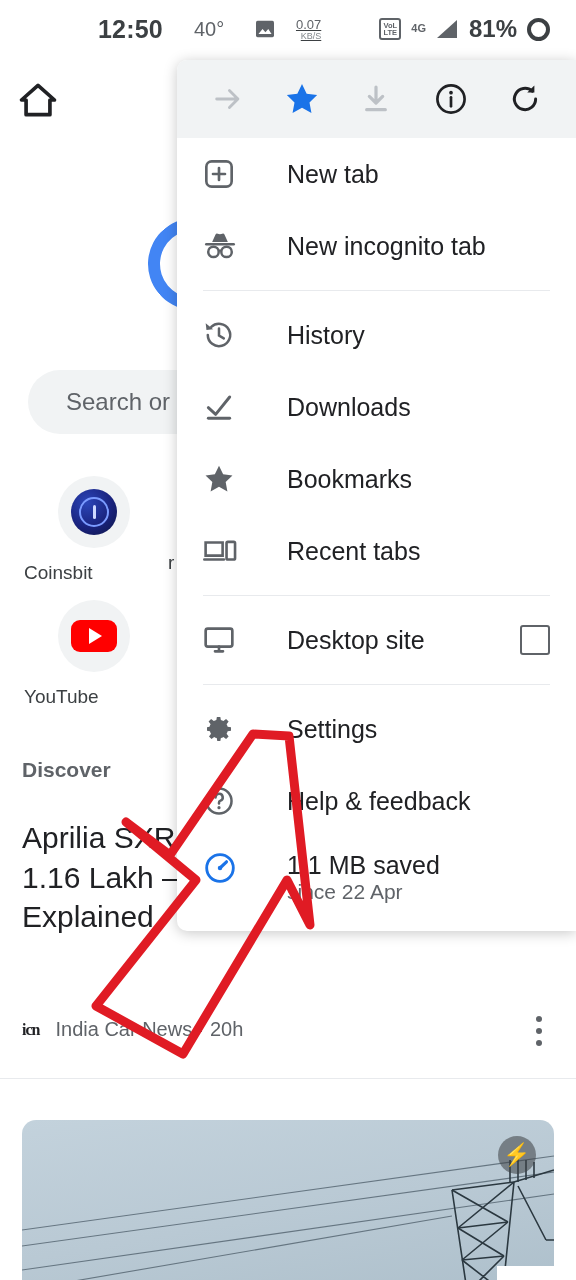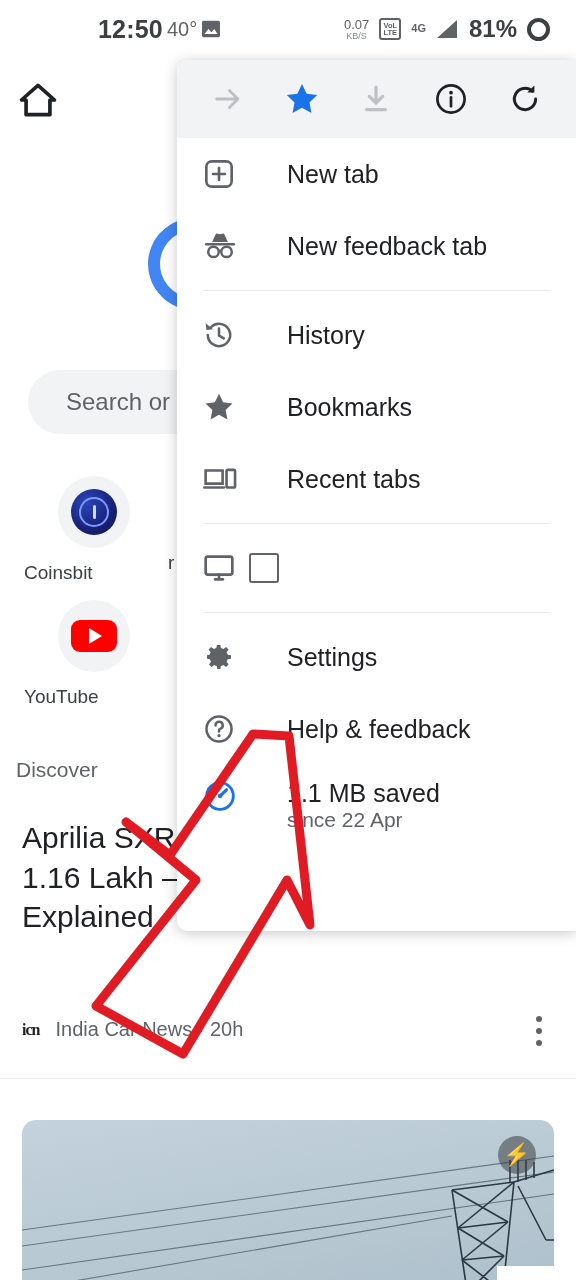--- a/index.html
+++ b/index.html
@@ -10,32 +10,32 @@
     position:relative;
     overflow:hidden;
     -webkit-font-smoothing:antialiased;
   }
 
   
   .statusbar{
     position:absolute; top:0; left:0; width:576px; height:58px;
     display:flex; align-items:center; color:#3c4043;
   }
-  .sb-left{ display:flex; align-items:center; gap:4px; margin-left:98px; }
+  .sb-left{ display:flex; align-items:center; gap:31px; margin-left:98px; }
   .sb-time{ font-size:25px; font-weight:bold; letter-spacing:.2px; }
   .sb-temp{ font-size:20px; font-weight:500; color:#5f6368; }
   .sb-img-icon{ width:20px; height:18px; }
   .sb-right{ display:flex; align-items:center; gap:10px; margin-left:auto; margin-right:26px; }
-  .sb-kb{ display:flex; flex-direction:column; align-items:center; line-height:1; }
+  .sb-kb{ display:flex; flex-direction:column; align-items:flex-end; line-height:1;text-decoration:underline; }
   .sb-kb b{ font-size:13px; font-weight:500; color:#5f6368; }
   .sb-kb span{ font-size:9px; color:#80868b; margin-top:1px; }
   .sb-volte{
     width:22px;height:22px;border:2px solid #5f6368;border-radius:3px;
     display:flex;flex-direction:column;align-items:center;justify-content:center;
-    line-height:1;color:#5f6368;font-size:7.5px;font-weight:bold;
+    line-height:1;color:#5f6368;font-size:7.5px;font-weight:bold;margin-left:48px;
   }
   .sb-net{ display:flex; align-items:flex-end; gap:9px; }
   .sb-4g{ font-size:11px; font-weight:bold; color:#5f6368; margin-bottom:6px; }
   .sb-batt{ font-size:24px; font-weight:bold; }
   .sb-ring{
     width:23px;height:23px;border:4px solid #3c4043;border-radius:50%;
   }
 
   
   .ntp{ position:absolute; top:58px; left:0; width:576px; height:1222px; background:#fff; }
@@ -75,21 +75,21 @@
   }
   .yt-ico .tri{
     width:0;height:0;border-left:13px solid #fff;
     border-top:8px solid transparent;border-bottom:8px solid transparent;
     margin-left:3px;
   }
   .tile-partial{
     position:absolute; left:168px; top:494px; font-size:19px; color:#3c4043;
   }
 
-  .discover-lbl{ position:absolute; left:16px; top:700px; font-size:21px; color:#5f6368; font-weight:400; }
+  .discover-lbl{ position:absolute; left:22px; top:700px; font-size:21px; color:#5f6368; font-weight:700; }
   .article{ position:absolute; left:22px; top:760px; width:250px; }
   .article h2{ font-size:30px; font-weight:normal; color:#202124; line-height:1.32; }
   .art-src{ position:absolute; left:22px; top:960px; display:flex; align-items:center; gap:16px; }
   .art-logo{ font-size:16px; font-weight:bold; color:#202124; letter-spacing:-1px; font-family:"Liberation Serif", serif; }
   .art-meta{ font-size:20px; color:#5f6368; }
   .kebab{ position:absolute; right:32px; top:958px; width:8px; }
   .kebab i{ display:block;width:6px;height:6px;border-radius:50%;background:#5f6368;margin-bottom:6px; }
   .divider-h{ position:absolute; left:0; top:1020px; width:576px; height:1px; background:#e8eaed; }
 
   .newscard{
@@ -295,36 +295,45 @@
   <div class="mi">
     <span class="ico">
       <svg viewBox="0 0 26 24" width="34" height="32">
         <path d="M7 9 L9.5 3.4 Q10 2.3 11.2 2.6 L13 3 L14.8 2.6 Q16 2.3 16.5 3.4 L19 9 Z" fill="#5f6368"></path>
         <path d="M2.5 10.6 h21" stroke="#5f6368" stroke-width="1.9" stroke-linecap="round"></path>
         <circle cx="8" cy="16.5" r="4" fill="none" stroke="#5f6368" stroke-width="1.9"></circle>
         <circle cx="18" cy="16.5" r="4" fill="none" stroke="#5f6368" stroke-width="1.9"></circle>
         <path d="M12 15.6 h2" stroke="#5f6368" stroke-width="1.7"></path>
       </svg>
     </span>
-    <span class="txt">New feedback tab</span>
+    <span class="txt">New incognito tab</span>
   </div>
 
   <div class="sep"></div>
 
   <div class="mi">
     <span class="ico">
       <svg viewBox="0 0 24 24" width="32" height="32">
           <path d="M3.6 12a8.4 8.4 0 1 0 2.6-6.1" fill="none" stroke="#5f6368" stroke-width="1.9" stroke-linecap="round"></path>
           <path d="M2 3.2 L2.6 8.2 L7.6 7.6 Z" fill="#5f6368"></path>
           <path d="M12 7.2v5.2l3.6 2.1" fill="none" stroke="#5f6368" stroke-width="1.9" stroke-linecap="round"></path>
         </svg>
     </span>
     <span class="txt">History</span>
   </div>
 
+  <div class="mi">
+    <span class="ico">
+      <svg viewBox="0 0 24 24" width="32" height="32">
+          <path d="M4 12.5 L9.5 17.5 L20 4.5" fill="none" stroke="#5f6368" stroke-width="2.2" stroke-linecap="round" stroke-linejoin="round"></path>
+          <path d="M4 20.5h16" stroke="#5f6368" stroke-width="2.2" stroke-linecap="round"></path>
+        </svg>
+    </span>
+    <span class="txt">Downloads</span>
+  </div>
 
   <div class="mi">
     <span class="ico">
       <svg viewBox="0 0 24 24" width="32" height="32">
           <path d="M12 2l3.1 6.5 7 .9-5.1 4.9 1.3 7-6.3-3.5L5.7 21.3 7 14.3 1.9 9.4l7-.9z" fill="#5f6368"></path>
         </svg>
     </span>
     <span class="txt">Bookmarks</span>
   </div>
 
@@ -341,20 +350,21 @@
 
   <div class="sep"></div>
 
   <div class="mi">
     <span class="ico">
       <svg viewBox="0 0 24 24" width="32" height="32">
           <rect x="2" y="3.5" width="20" height="13.5" rx="1.6" fill="none" stroke="#5f6368" stroke-width="2"></rect>
           <path d="M12 17v3M9 20.5h6" stroke="#5f6368" stroke-width="2" stroke-linecap="round"></path>
         </svg>
     </span>
+    <span class="txt">Desktop site</span>
     <span class="chk"></span>
   </div>
 
   <div class="sep"></div>
 
   <div class="mi">
     <span class="ico">
       <svg viewBox="0 0 24 24" width="32" height="32">
           <path d="M12 8.2a3.8 3.8 0 1 0 0 7.6 3.8 3.8 0 0 0 0-7.6zm9 5.1v-2.6l-2.5-.4a6.9 6.9 0 0 0-.8-1.9l1.5-2-1.9-1.9-2 1.5a6.9 6.9 0 0 0-1.9-.8L13 3h-2.6l-.4 2.2a6.9 6.9 0 0 0-1.9.8l-2-1.5-1.9 1.9 1.5 2a6.9 6.9 0 0 0-.8 1.9L3 10.7v2.6l2.2.4c.2.7.4 1.3.8 1.9l-1.5 2 1.9 1.9 2-1.5c.6.4 1.2.6 1.9.8l.4 2.2H13l.4-2.2c.7-.2 1.3-.4 1.9-.8l2 1.5 1.9-1.9-1.5-2c.4-.6.6-1.2.8-1.9z" fill="#5f6368"></path>
         </svg>

